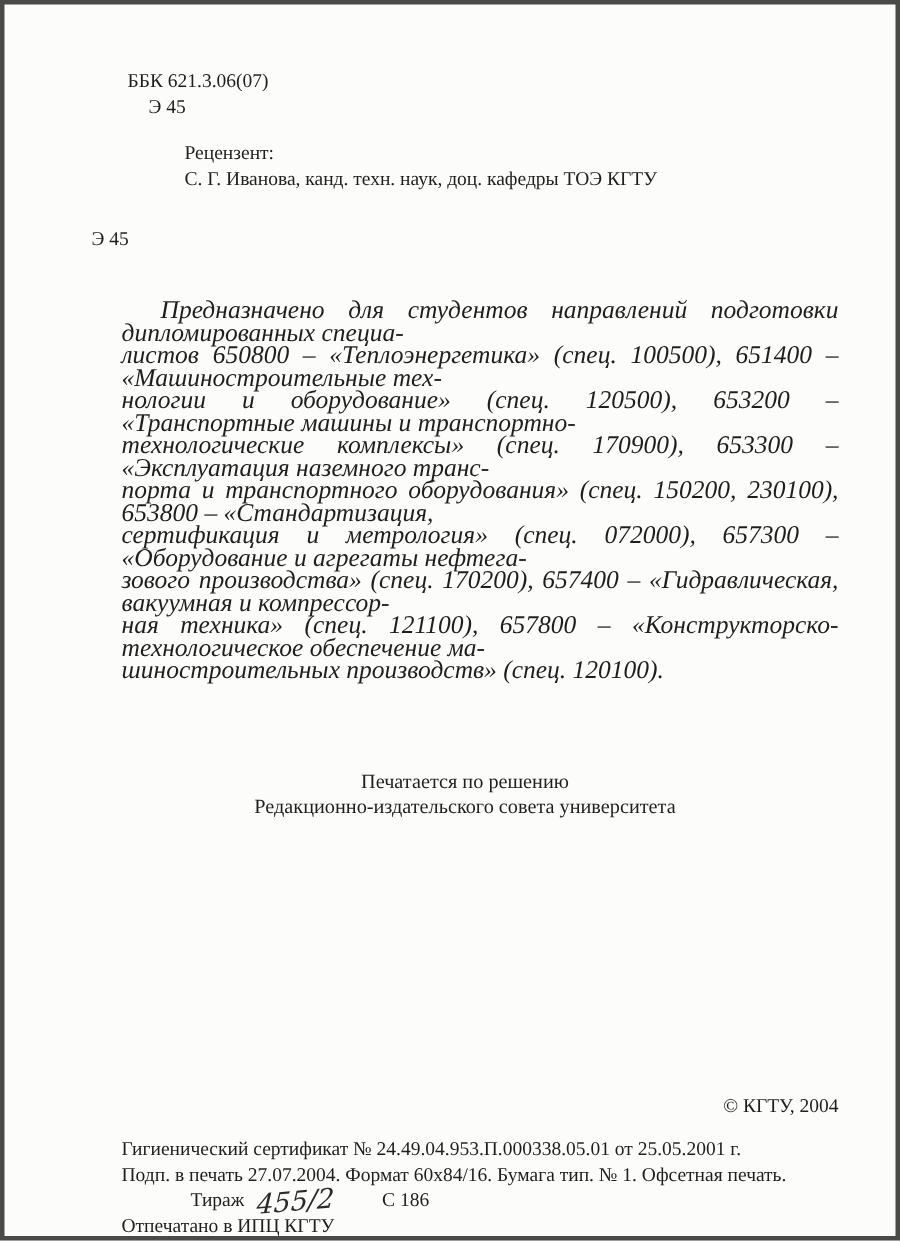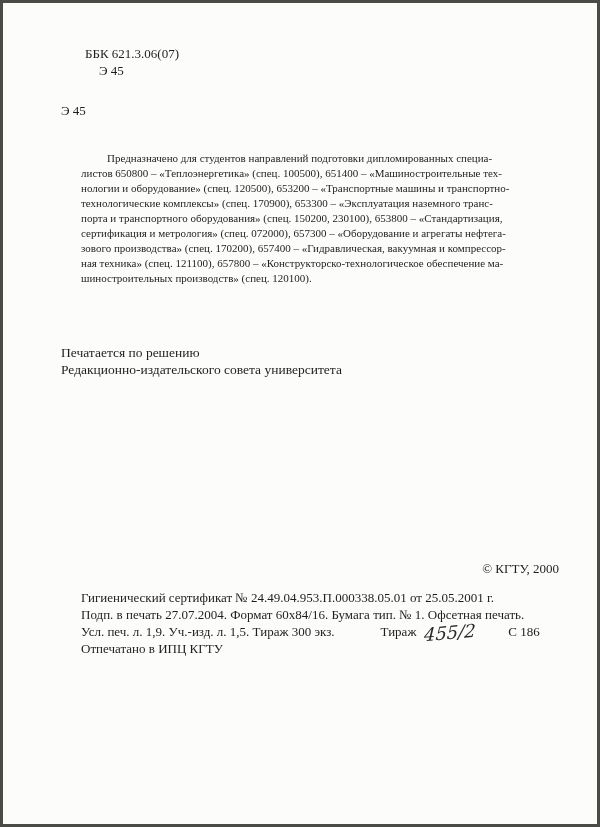--- a/index.html
+++ b/index.html
@@ -48,28 +48,30 @@
   .catalog-entry .code {
     flex: 0 0 62px;
   }
   .catalog-entry .desc {
     flex: 1;
     white-space: pre-line;
     text-align: justify;
   }
   .annotation {
     margin: 32px 0 0 20px;
-    font-size: 11px;
+    font-style: italic;
+    font-size: 17px;
     line-height: 15px;
     white-space: pre-line;
     text-indent: 26px;
     text-align: justify;
   }
   .decision {
     margin-top: 58px;
+    text-align: center;
     font-size: 13.5px;
     line-height: 17px;
   }
   .rights {
     margin-top: 182px;
     text-align: right;
     line-height: 17px;
   }
   .rights .edition {
     margin-top: 12px;
@@ -106,20 +108,24 @@
 <body>
 
 <div class="scan-frame">
   <div class="page">
 
     <div class="bbk-block">
       <div>ББК 621.3.06(07)</div>
       <div class="code-line">Э 45</div>
     </div>
 
+    <div class="reviewer-block">
+      <div>Рецензент:</div>
+      <div>С. Г. Иванова, канд. техн. наук, доц. кафедры ТОЭ КГТУ</div>
+    </div>
 
     <div class="catalog-entry">
       <span class="code">Э 45</span>
     </div>
 
     <p class="annotation">Предназначено для студентов направлений подготовки дипломированных специа-
 листов 650800 – «Теплоэнергетика» (спец. 100500), 651400 – «Машиностроительные тех-
 нологии и оборудование» (спец. 120500), 653200 – «Транспортные машины и транспортно-
 технологические комплексы» (спец. 170900), 653300 – «Эксплуатация наземного транс-
 порта и транспортного оборудования» (спец. 150200, 230100), 653800 – «Стандартизация,
@@ -127,28 +133,27 @@
 зового производства» (спец. 170200), 657400 – «Гидравлическая, вакуумная и компрессор-
 ная техника» (спец. 121100), 657800 – «Конструкторско-технологическое обеспечение ма-
 шиностроительных производств» (спец. 120100).</p>
 
     <div class="decision">
       <div>Печатается по решению</div>
       <div>Редакционно-издательского совета университета</div>
     </div>
 
     <div class="rights">
-      <div>© КГТУ, 2000</div>
+      <div>© КГТУ, 2004</div>
     </div>
 
     <div class="imprint">
       <div>Гигиенический сертификат № 24.49.04.953.П.000338.05.01 от 25.05.2001 г.</div>
       <div>Подп. в печать 27.07.2004. Формат 60х84/16. Бумага тип. № 1. Офсетная печать.</div>
       <div class="order-line">
-        <span>Усл. печ. л. 1,9. Уч.-изд. л. 1,5. Тираж 300 экз.</span>
         <span class="order-label">Тираж</span>
         <span class="handwritten">455/2</span>
         <span class="c-number">С 186</span>
       </div>
       <div>Отпечатано в ИПЦ  КГТУ</div>
     </div>
 
   </div>
 </div>
 

